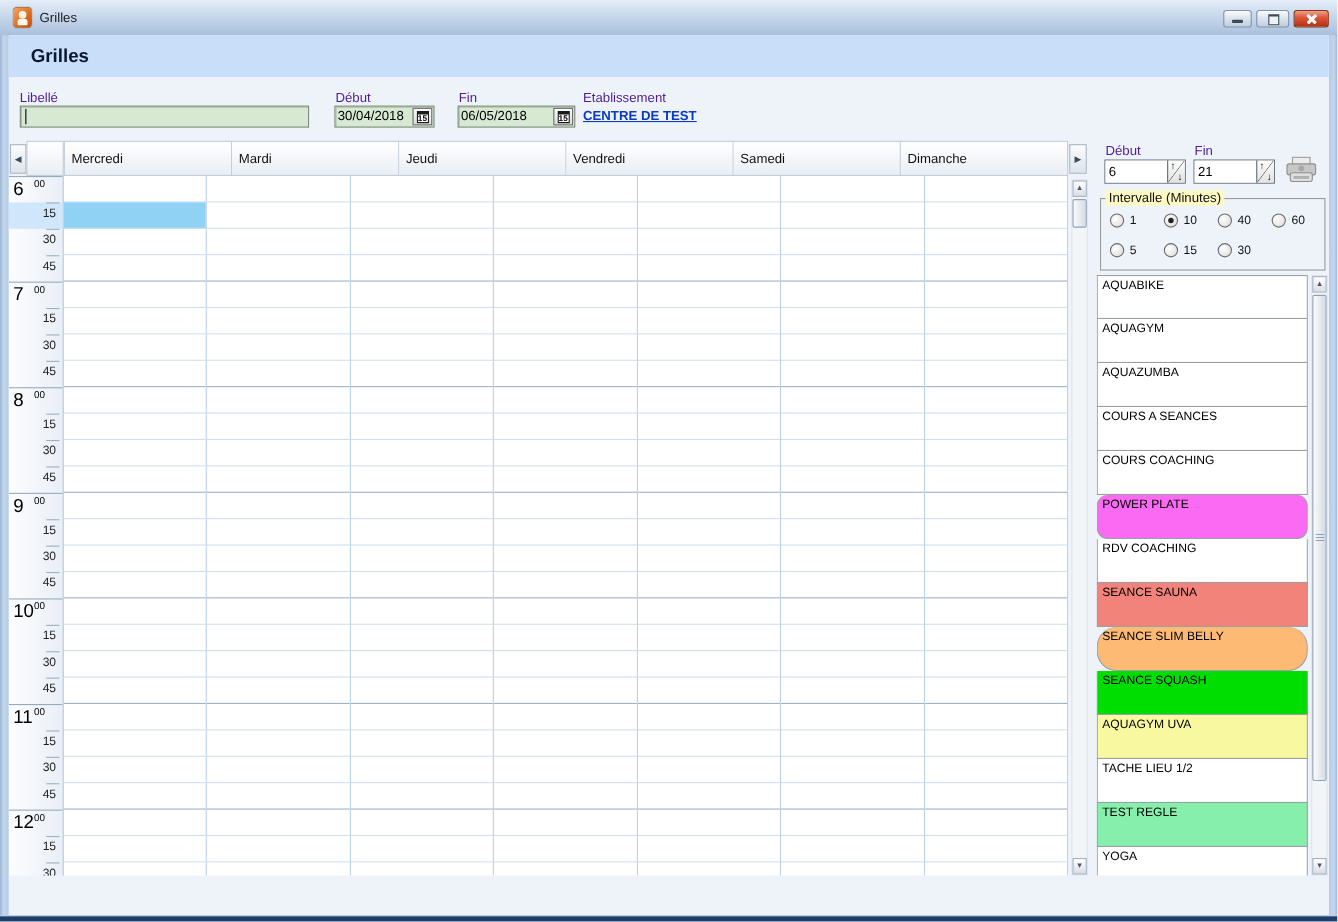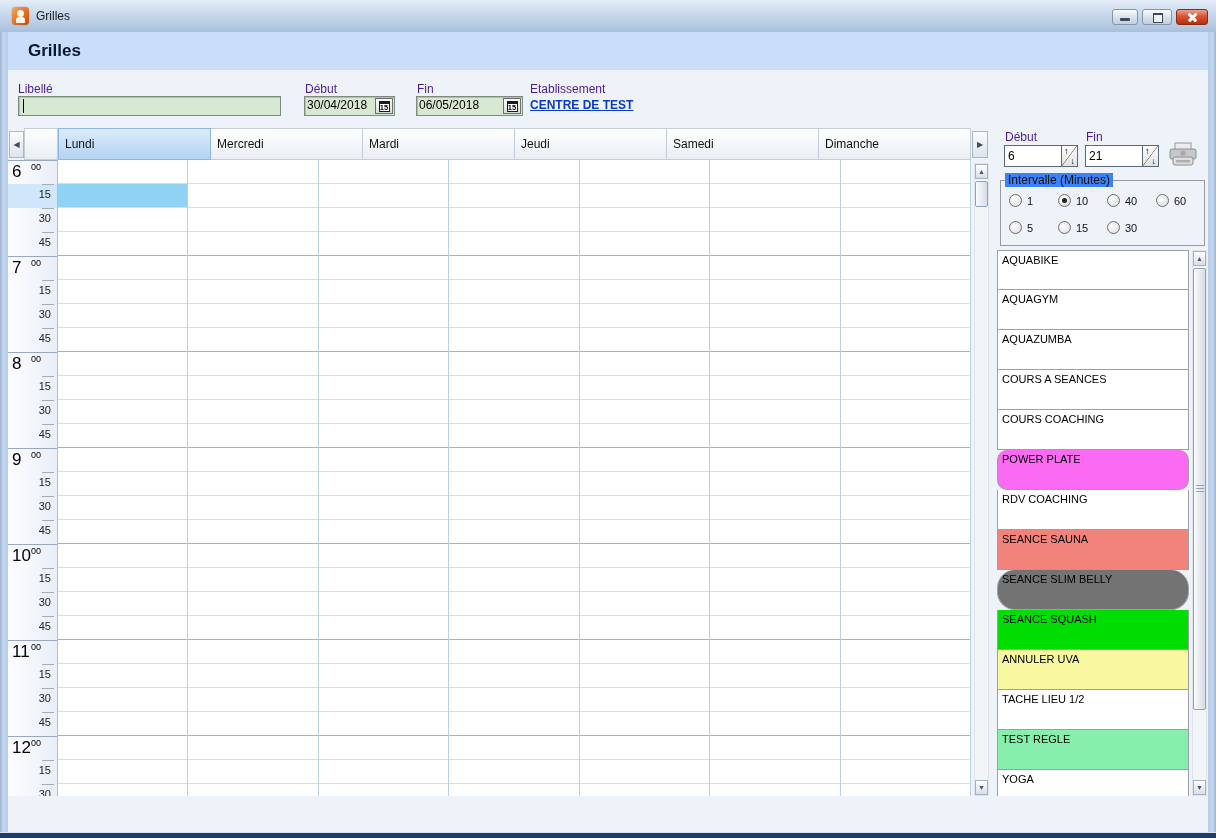--- a/index.html
+++ b/index.html
@@ -80,21 +80,21 @@
   
   .spin{position:absolute;height:22px;border:1px solid #5a6a78;background:#fff;box-sizing:border-box;display:flex;}
   .spin input{border:none;width:50px;font-family:"Liberation Sans",sans-serif;font-size:12px;padding:2px 3px;outline:none;background:#fff;}
   .spin-btn{position:relative;width:20px;border-left:1px solid #5a6a78;box-sizing:border-box;
     background:linear-gradient(#fdfdfd,#e2e2e2),linear-gradient(to bottom right,transparent 47%,#777 49%,transparent 52%);
     background-blend-mode:multiply;}
   .spin-btn .up{position:absolute;left:2px;top:0px;font-size:9px;color:#000;}
   .spin-btn .dn{position:absolute;right:2px;bottom:0px;font-size:9px;color:#000;}
   .print-btn{position:absolute;left:1158px;top:106px;width:34px;height:32px;display:flex;align-items:center;justify-content:center;cursor:pointer;}
   .groupbox{position:absolute;left:992px;top:148px;width:205px;height:66px;border:1px solid #9a9a9a;box-sizing:border-box;}
-  .gb-title{position:absolute;left:4px;top:-8px;background:#3b82f6;padding:0 3px;font-size:12px;color:#111;}
+  .gb-title{position:absolute;left:4px;top:-8px;background:#fef9c3;padding:0 3px;font-size:12px;color:#111;}
   .radio-row{position:absolute;left:8px;display:flex;}
   .radio-row.r1{top:13px;} .radio-row.r2{top:40px;}
   .ritem{width:49px;display:flex;align-items:center;cursor:pointer;}
   .rc{width:11px;height:11px;border:1px solid #6d6d6d;border-radius:50%;
     background:radial-gradient(circle at 35% 35%,#ffffff,#d8d8d8);position:relative;flex:none;}
   .rc.on::after{content:"";position:absolute;left:3px;top:3px;width:5px;height:5px;border-radius:50%;background:#222;}
   .rl{font-size:11px;color:#111;margin-left:5px;}
   .actlist{position:absolute;left:989px;top:218px;width:192px;height:546px;overflow:hidden;}
   .act{height:40px;border:1px solid #9aa0a6;border-top:none;box-sizing:border-box;padding:3px 4px;font-size:11px;color:#000;}
   .act:first-child{border-top:1px solid #9aa0a6;}
@@ -152,24 +152,24 @@
     </div>
 
     <span class="flabel" style="left:522px;top:50px;">Etablissement</span>
     <span class="link" style="left:522px;top:66px;">CENTRE DE TEST</span>
 
     <div class="nav-btn" style="left:1px;top:99px;width:15px;height:27px;">
         <span>◀</span>
       </div>
     <div class="corner-cell"></div>
     <div class="dayrow">
-        <div class="dayhdr sel">Lundi</div>
         <div class="dayhdr">Mercredi</div>
         <div class="dayhdr">Mardi</div>
         <div class="dayhdr">Jeudi</div>
+        <div class="dayhdr">Vendredi</div>
         <div class="dayhdr">Samedi</div>
         <div class="dayhdr">Dimanche</div>
       </div>
     <div class="nav-btn" style="left:964px;top:99px;width:16px;height:27px;">
         <span>▶</span>
       </div>
 
     <div class="gutter">
         <div class="grow hstart">
           <span class="hnum">6</span>
@@ -537,23 +537,23 @@
 
     <div class="actlist">
         <div class="act" style="background: rgb(255, 255, 255);">AQUABIKE</div>
         <div class="act" style="background: rgb(255, 255, 255);">AQUAGYM</div>
         <div class="act" style="background: rgb(255, 255, 255);">AQUAZUMBA</div>
         <div class="act" style="background: rgb(255, 255, 255);">COURS A SEANCES</div>
         <div class="act" style="background: rgb(255, 255, 255);">COURS COACHING</div>
         <div class="act" style="background: rgb(251, 106, 243); border-radius: 10px;">POWER PLATE</div>
         <div class="act" style="background: rgb(255, 255, 255);">RDV COACHING</div>
         <div class="act" style="background: rgb(242, 131, 122);">SEANCE SAUNA</div>
-        <div class="act" style="background: #737373; border-radius: 18px;">SEANCE SLIM BELLY</div>
+        <div class="act" style="background: #fdba74; border-radius: 18px;">SEANCE SLIM BELLY</div>
         <div class="act" style="background: rgb(0, 221, 0);">SEANCE SQUASH</div>
-        <div class="act" style="background: rgb(248, 248, 160);">ANNULER UVA</div>
+        <div class="act" style="background: rgb(248, 248, 160);">AQUAGYM UVA</div>
         <div class="act" style="background: rgb(255, 255, 255);">TACHE LIEU 1/2</div>
         <div class="act" style="background: #86efac;">TEST REGLE</div>
         <div class="act" style="background: rgb(255, 255, 255);">YOGA</div>
       </div>
 
     <div class="sb" style="left:1184px;top:218px;height:546px;">
       <div class="sb-btn" style="top:0;"><span>▲</span></div>
       <div class="sb-thumb" style="top:17px;height:442px;">
           <span class="grip"></span>
         </div>

